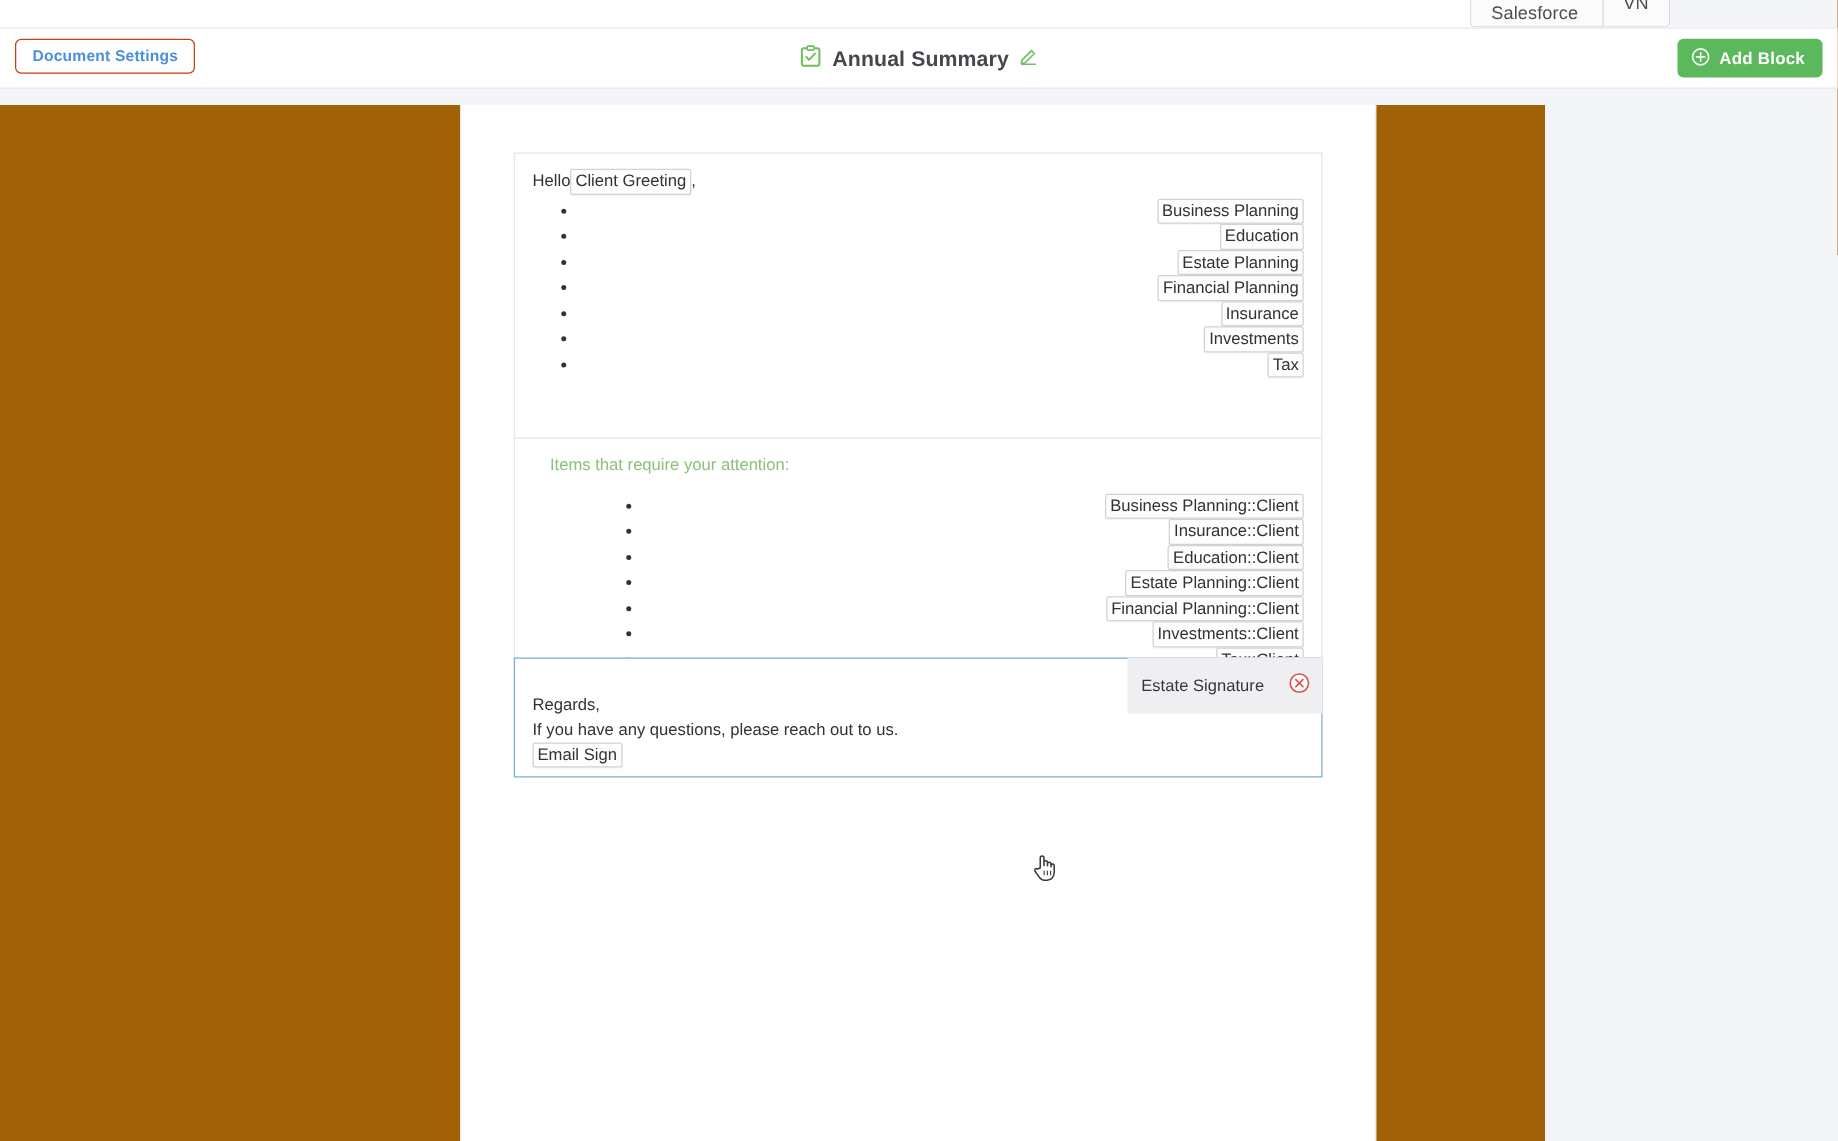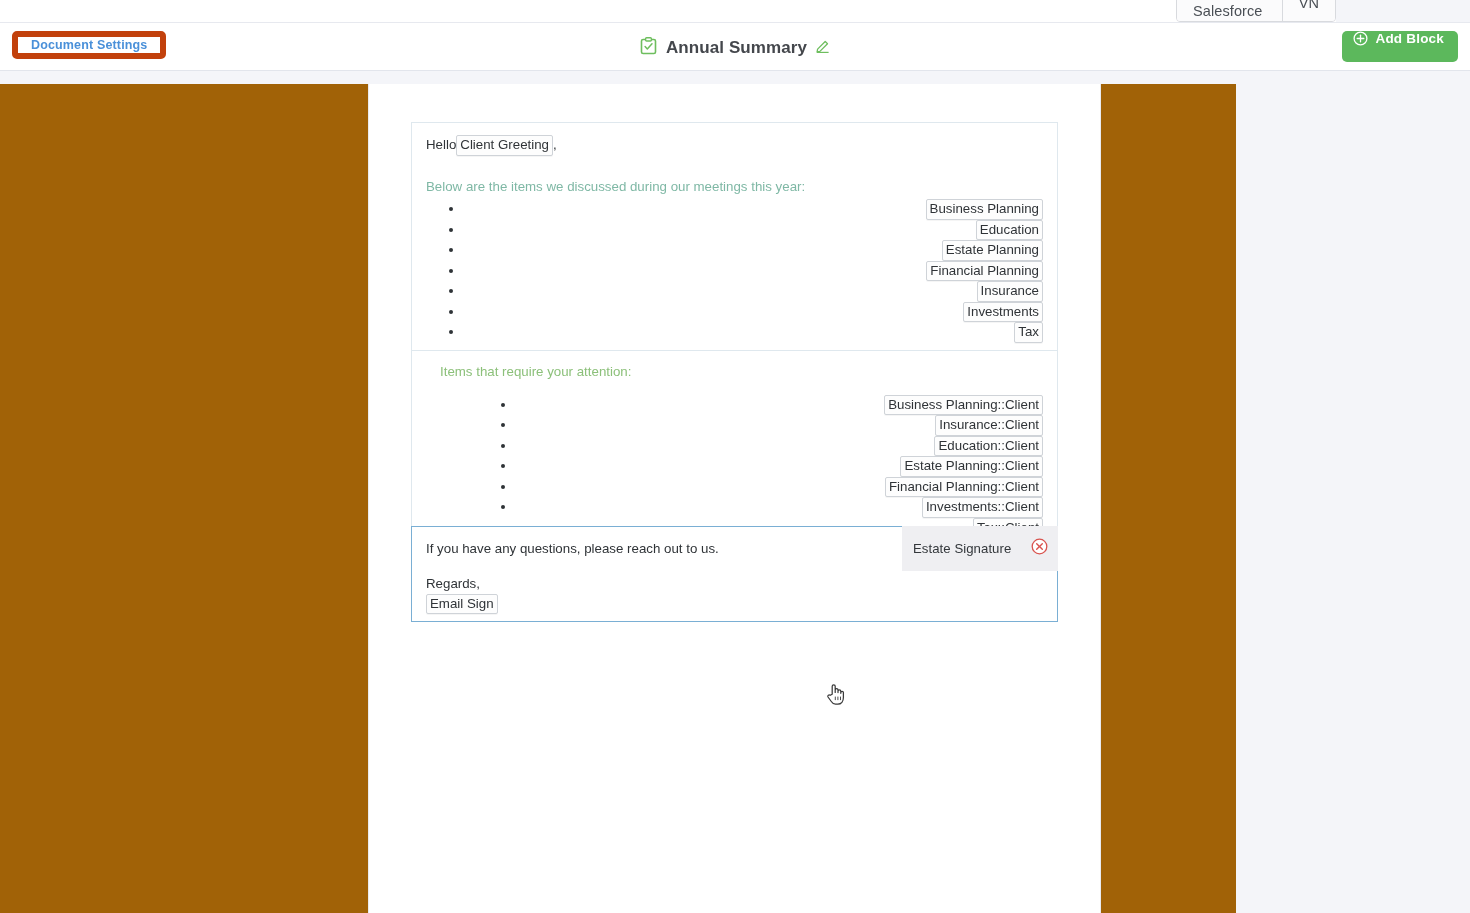--- a/index.html
+++ b/index.html
@@ -61,21 +61,21 @@
     border-bottom: 1px solid #e2e5ec;
   }
 
   .doc-settings-btn {
     position: absolute;
     left: 12px;
     top: 8px;
     height: 28px;
     padding: 0 13px;
     background: #ffffff;
-    border: 6px solid #c2410c;
+    border: 1px solid #c2410c;
     border-radius: 5px;
     color: #4a90d9;
     font-size: 12.5px;
     font-weight: bold;
     letter-spacing: .15px;
     cursor: pointer;
     display: flex;
     align-items: center;
   }
 
@@ -109,21 +109,21 @@
     padding: 0 14px 0 11px;
     background: #5cb85c;
     border: none;
     border-radius: 5px;
     color: #ffffff;
     font-size: 13.5px;
     font-weight: bold;
     letter-spacing: .2px;
     cursor: pointer;
     display: flex;
-    align-items: flex-start;
+    align-items: center;
     gap: 7px;
   }
   .plus-circle-icon { display: block; }
 
   
   .canvas {
     position: absolute;
     top: 84px; left: 0;
     width: 1236px;
     height: 842px;
@@ -292,21 +292,20 @@
 
 <div class="canvas">
   <div class="page">
     <div class="page-inner">
 
       <div class="block block-1">
         <div class="line">
           <span>Hello</span><span class="chip">Client Greeting</span><span>,</span>
         </div>
 
-        <div class="intro-green spaced" style="margin-top:22px;">Below are the items we discussed during our meetings this year:</div>
 
         <ul class="bullets">
           <li><span class="chip">Business Planning</span></li>
           <li><span class="chip">Education</span></li>
           <li><span class="chip">Estate Planning</span></li>
           <li><span class="chip">Financial Planning</span></li>
           <li><span class="chip">Insurance</span></li>
           <li><span class="chip">Investments</span></li>
           <li><span class="chip">Tax</span></li>
         </ul>
@@ -320,22 +319,22 @@
           <li><span class="chip">Insurance::Client</span></li>
           <li><span class="chip">Education::Client</span></li>
           <li><span class="chip">Estate Planning::Client</span></li>
           <li><span class="chip">Financial Planning::Client</span></li>
           <li><span class="chip">Investments::Client</span></li>
           <li><span class="chip">Tax::Client</span></li>
         </ul>
       </div>
 
       <div class="block block-3 selected">
+        <div class="line" style="margin-top:15px;">Regards,</div>
         <div class="line">If you have any questions, please reach out to us.</div>
-        <div class="line" style="margin-top:15px;">Regards,</div>
         <div class="line" style="margin-top:0;">
           <span class="chip">Email Sign</span>
         </div>
 
         <div class="sig-panel">
           <span class="sig-label">Estate Signature</span>
           <span class="close-circle-icon">
             <svg width="17" height="17" viewBox="0 0 17 17">
               <circle cx="8.5" cy="8.5" r="7.3" fill="#ffffff" stroke="#d9534f" stroke-width="1.3"></circle>
               <line x1="5.7" y1="5.7" x2="11.3" y2="11.3" stroke="#d9534f" stroke-width="1.4" stroke-linecap="round"></line>

